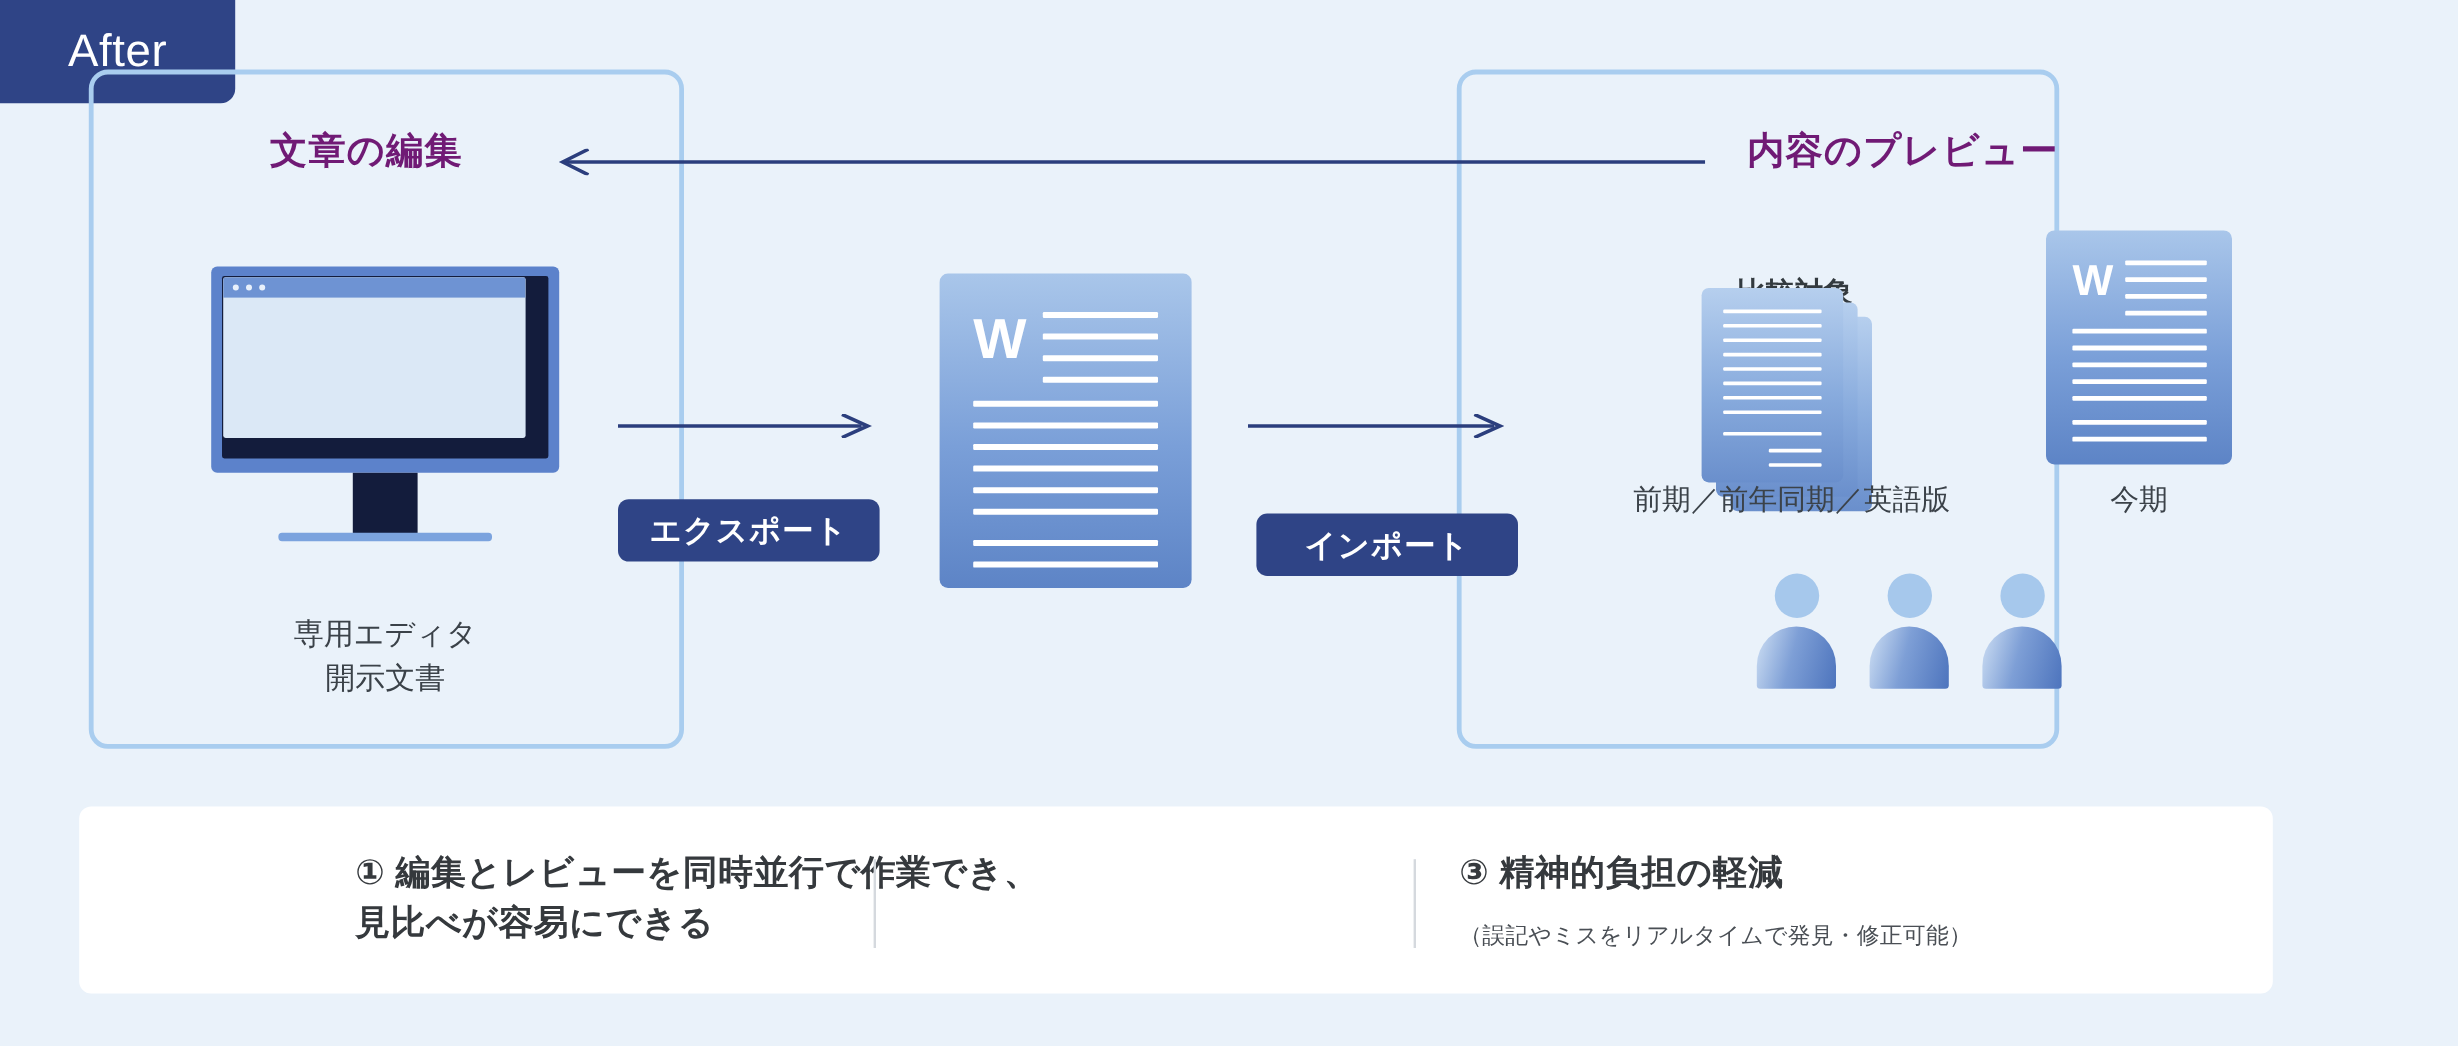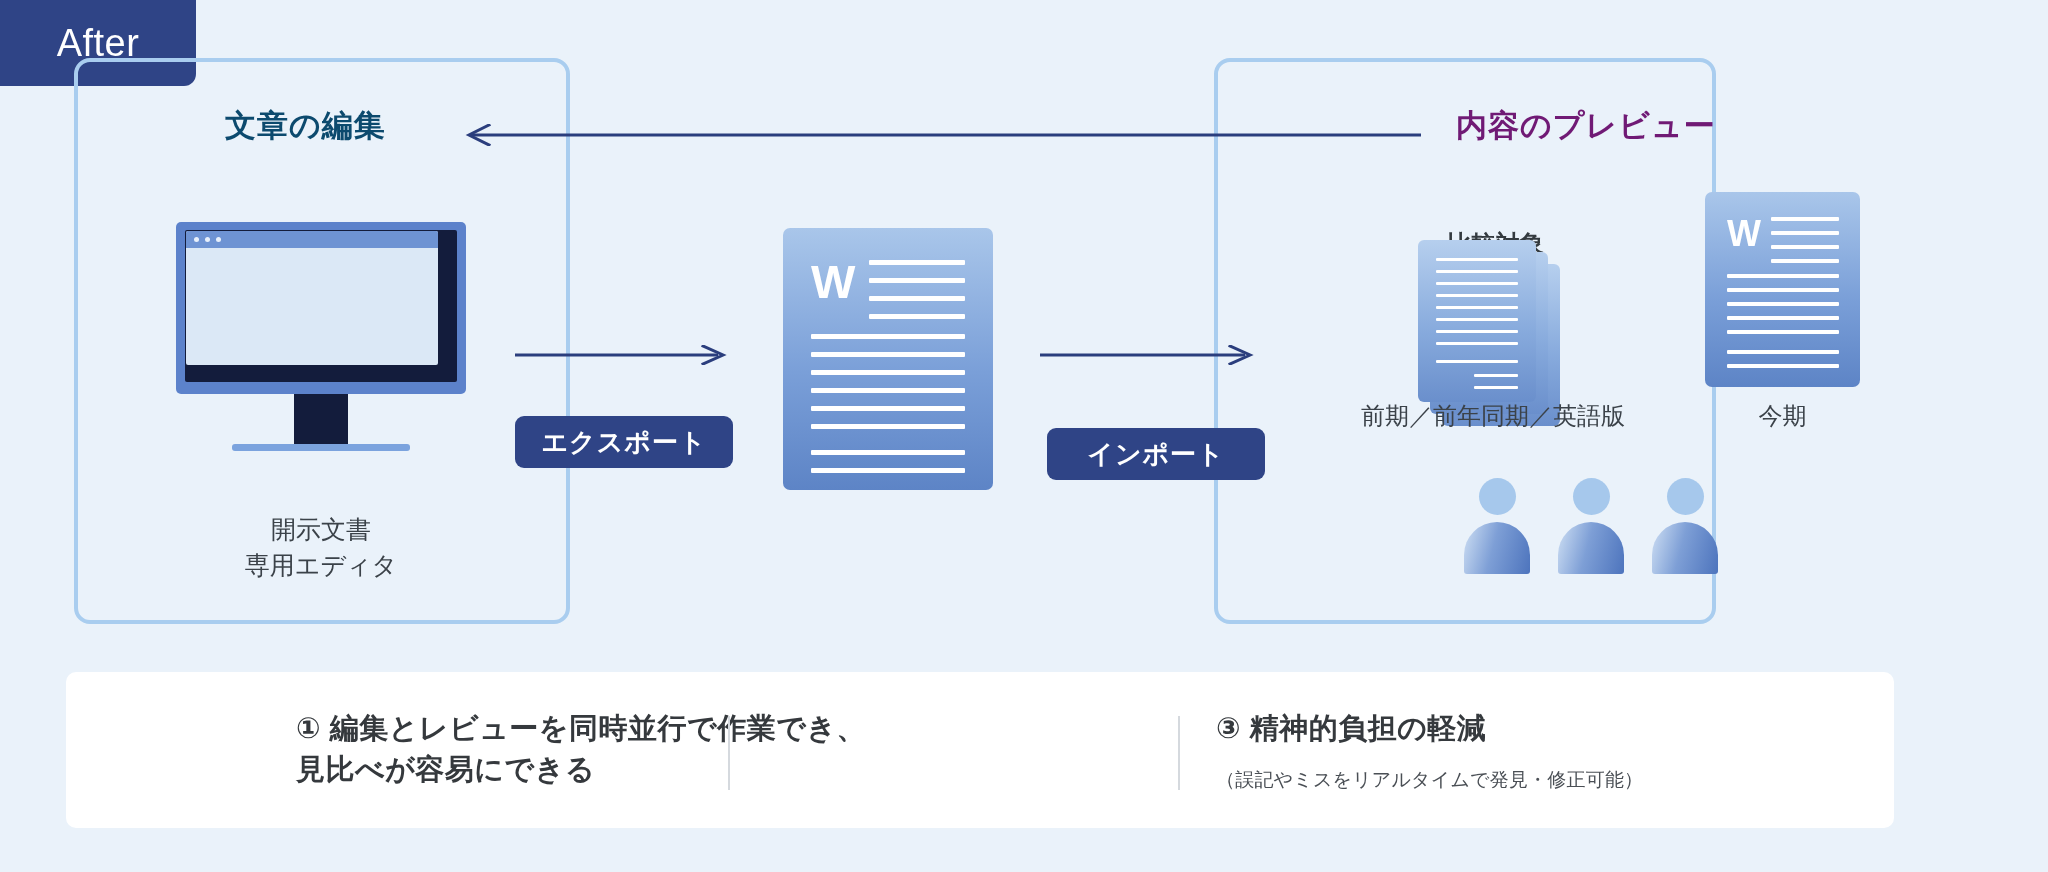--- a/index.html
+++ b/index.html
@@ -25,21 +25,21 @@
   .panel{
     position:absolute;border:4px solid #a9cdef;border-radius:16px;
     box-sizing:border-box;
   }
   #panel-left{left:74px;top:58px;width:496px;height:566px;}
   #panel-right{left:1214px;top:58px;width:502px;height:566px;}
 
   .panel-title{
     position:absolute;font-size:31px;font-weight:700;white-space:nowrap;
   }
-  #title-left{left:225px;top:105px;color:#0c4a6e;letter-spacing:1px;}
+  #title-left{left:225px;top:105px;color:#701a75;letter-spacing:1px;}
   #title-right{left:1456px;top:105px;color:#701a75;letter-spacing:1px;}
 
   
   .fb-arrow{position:absolute;left:455px;top:124px;width:966px;height:22px;}
 
   
   .monitor{position:absolute;left:176px;top:222px;width:290px;height:240px;}
   .mon-frame{
     position:absolute;left:0;top:0;width:290px;height:172px;
     background:#5c82cb;border-radius:5px;
@@ -197,22 +197,22 @@
         <i class="mon-dot" style="left:8px"></i>
         <i class="mon-dot" style="left:19px"></i>
         <i class="mon-dot" style="left:30px"></i>
       </div>
     </div>
     <div class="mon-neck"></div>
     <div class="mon-base"></div>
   </div>
 
   <div class="cap" id="cap-editor">
+    <div>専用エディタ</div>
     <div>開示文書</div>
-    <div>専用エディタ</div>
   </div>
 
   <svg class="flow-arrow" id="arrow-export" viewBox="0 0 220 20">
     <line x1="0" y1="10" x2="203" y2="10" stroke="#2b3e7d" stroke-width="3"></line>
     <polyline points="188,1 208,10 188,19" fill="none" stroke="#2b3e7d" stroke-width="3" stroke-linecap="square"></polyline>
   </svg>
   <div class="pill" id="btn-export">エクスポート</div>
 
   <div class="worddoc" id="doc-center">
     <span class="wd-W" style="left:28px;top:30px;font-size:47px;">W</span>

